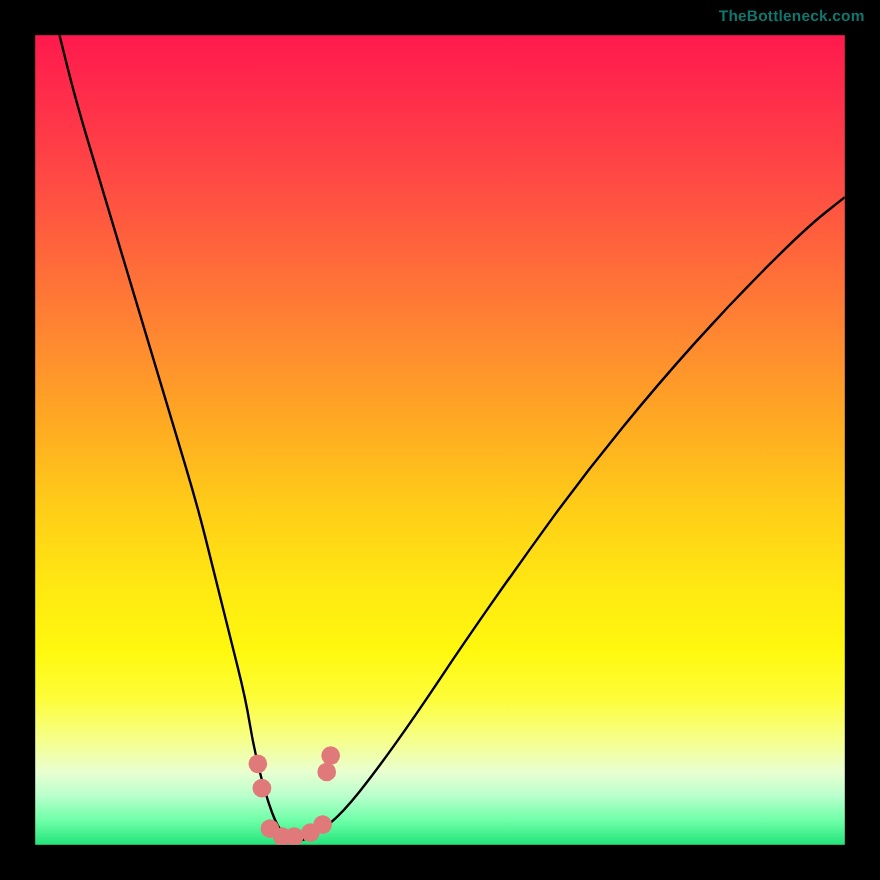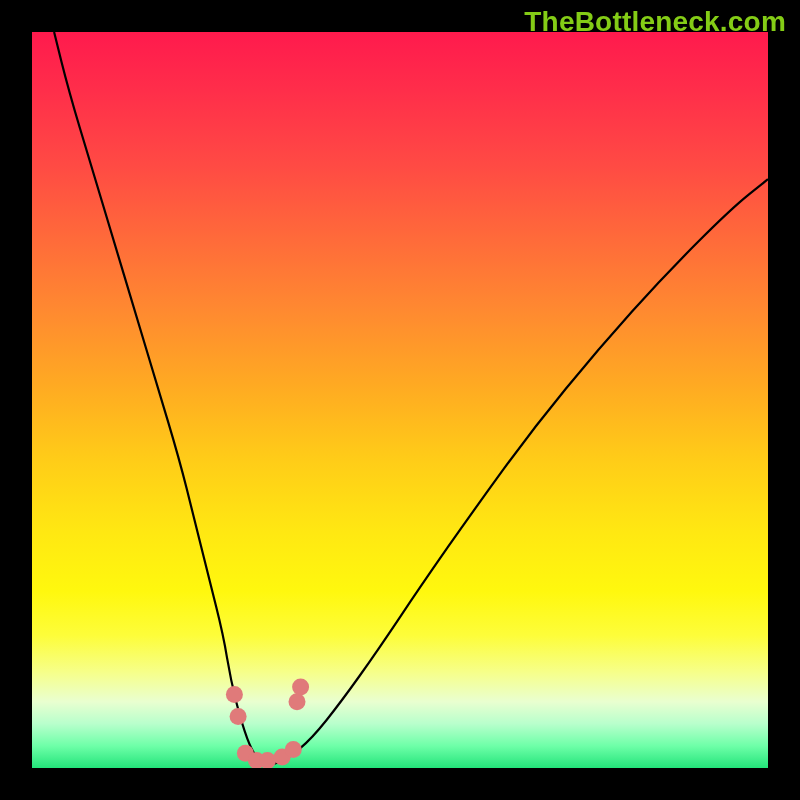--- a/index.html
+++ b/index.html
@@ -31,23 +31,23 @@
       #e9ffd0 91%,
       #b8ffcc 94%,
       #6effa8 97%,
       #23e47a 100%);
   }
   .watermark {
     position: absolute;
     top: 6px;
     right: 14px;
     font-family: Arial, Helvetica, sans-serif;
-    font-size: 28px;
+    font-size: 14px;
     font-weight: 600;
-    color: #84cc16;
+    color: #0f766e;
     letter-spacing: 0.2px;
   }
   svg.curves {
     position: absolute;
     left: 0; top: 0;
     width: 736px; height: 736px;
   }
   .curve {
     fill: none;
     stroke: #000;

